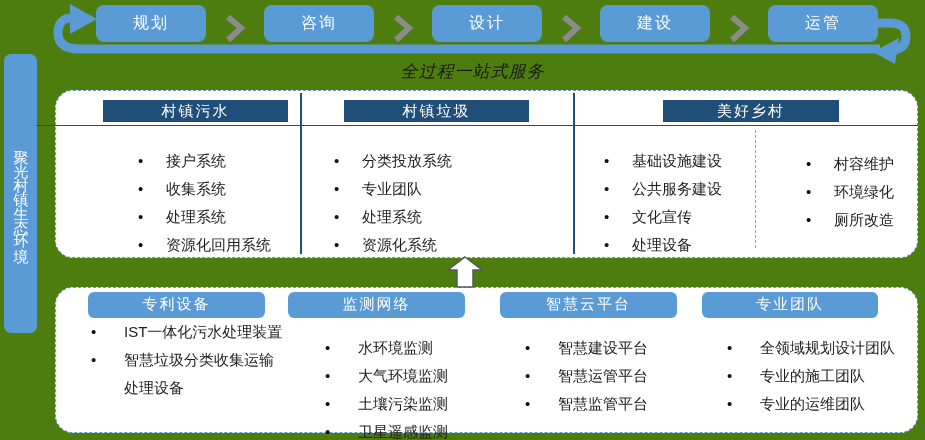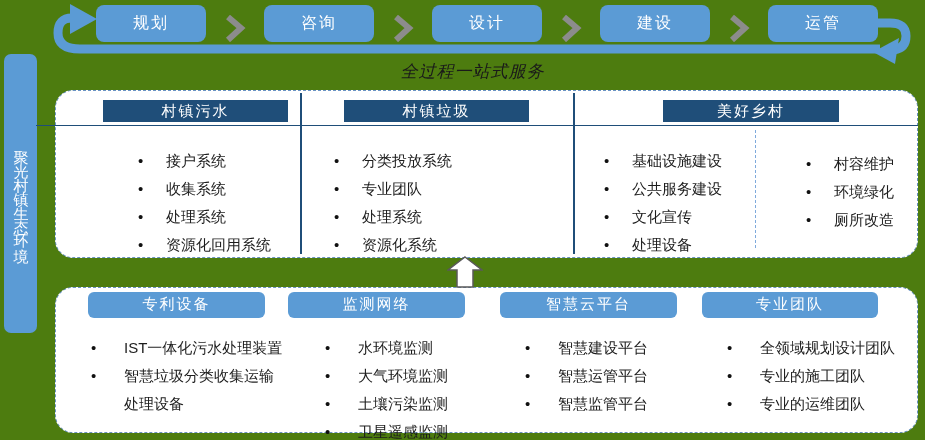--- a/index.html
+++ b/index.html
@@ -114,21 +114,21 @@
     <polygon points="18,1 35,14 26,14 26,31 10,31 10,14 1,14" fill="#ffffff" stroke="#595959" stroke-width="1.5"></polygon>
   </svg>
 
   <div class="panel lower"></div>
 
   <div class="hbar light" style="left:88px;width:177px">专利设备</div>
   <div class="hbar light" style="left:288px;width:177px">监测网络</div>
   <div class="hbar light" style="left:500px;width:177px">智慧云平台</div>
   <div class="hbar light" style="left:702px;width:176px">专业团队</div>
 
-  <ul class="blist wide" style="left:68px;top:318px;width:212px">
+  <ul class="blist wide" style="left:68px;top:302px;width:212px">
       <li>IST一体化污水处理装置</li>
       <li>智慧垃圾分类收集运输
 处理设备</li>
     </ul>
   <ul class="blist wide" style="left:302px;top:318px;width:190px">
       <li>水环境监测</li>
       <li>大气环境监测</li>
       <li>土壤污染监测</li>
       <li>卫星遥感监测</li>
     </ul>

